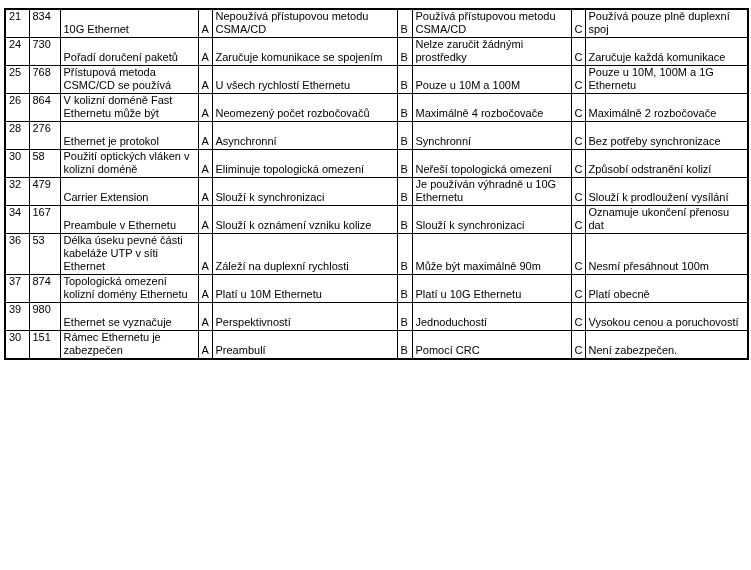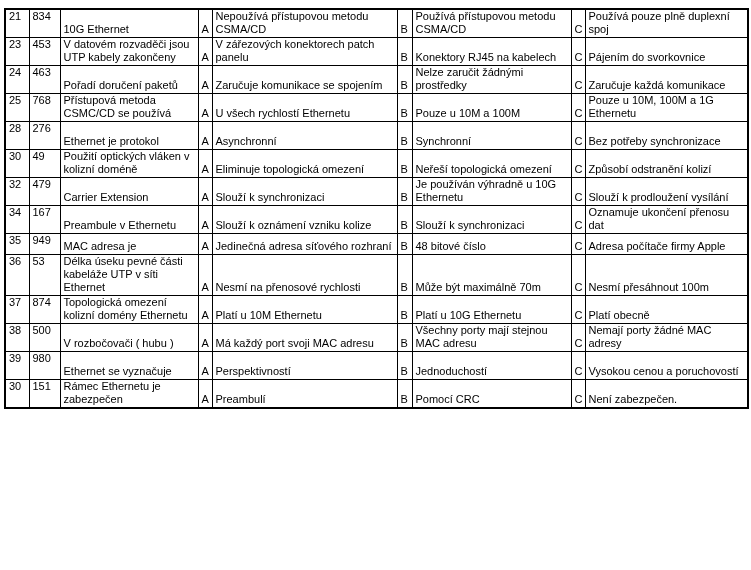--- a/index.html
+++ b/index.html
@@ -81,66 +81,66 @@
           <td class="col-id">834</td>
           <td class="col-q">10G Ethernet</td>
           <td class="col-letter">A</td>
           <td class="col-opt">Nepoužívá přístupovou metodu CSMA/CD</td>
           <td class="col-letter">B</td>
           <td class="col-opt">Používá přístupovou metodu CSMA/CD</td>
           <td class="col-letter">C</td>
           <td class="col-opt">Používá pouze plně duplexní spoj</td>
         </tr>
         <tr>
-          <td class="col-num">23</td>
-          <td class="col-id">453</td>
-          <td class="col-q">V datovém rozvaděči jsou UTP kabely zakončeny</td>
-          <td class="col-letter">A</td>
-          <td class="col-opt">V zářezových konektorech patch panelu</td>
-          <td class="col-letter">B</td>
-          <td class="col-opt">Konektory RJ45 na kabelech</td>
-          <td class="col-letter">C</td>
-          <td class="col-opt">Pájením do svorkovnice</td>
-        </tr>
-        <tr>
           <td class="col-num">24</td>
-          <td class="col-id">463</td>
+          <td class="col-id">730</td>
           <td class="col-q">Pořadí doručení paketů</td>
           <td class="col-letter">A</td>
           <td class="col-opt">Zaručuje komunikace se spojením</td>
           <td class="col-letter">B</td>
           <td class="col-opt">Nelze zaručit žádnými prostředky</td>
           <td class="col-letter">C</td>
           <td class="col-opt">Zaručuje každá komunikace</td>
         </tr>
         <tr>
           <td class="col-num">25</td>
           <td class="col-id">768</td>
           <td class="col-q">Přístupová metoda CSMC/CD se používá</td>
           <td class="col-letter">A</td>
           <td class="col-opt">U všech rychlostí Ethernetu</td>
           <td class="col-letter">B</td>
           <td class="col-opt">Pouze u 10M a 100M</td>
           <td class="col-letter">C</td>
           <td class="col-opt">Pouze u 10M, 100M a 1G Ethernetu</td>
         </tr>
         <tr>
+          <td class="col-num">26</td>
+          <td class="col-id">864</td>
+          <td class="col-q">V kolizní doméně Fast Ethernetu může být</td>
+          <td class="col-letter">A</td>
+          <td class="col-opt">Neomezený počet rozbočovačů</td>
+          <td class="col-letter">B</td>
+          <td class="col-opt">Maximálně 4 rozbočovače</td>
+          <td class="col-letter">C</td>
+          <td class="col-opt">Maximálně 2 rozbočovače</td>
+        </tr>
+        <tr>
           <td class="col-num">28</td>
           <td class="col-id">276</td>
           <td class="col-q">Ethernet je protokol</td>
           <td class="col-letter">A</td>
           <td class="col-opt">Asynchronní</td>
           <td class="col-letter">B</td>
           <td class="col-opt">Synchronní</td>
           <td class="col-letter">C</td>
           <td class="col-opt">Bez potřeby synchronizace</td>
         </tr>
         <tr>
           <td class="col-num">30</td>
-          <td class="col-id">49</td>
+          <td class="col-id">58</td>
           <td class="col-q">Použití optických vláken v kolizní doméně</td>
           <td class="col-letter">A</td>
           <td class="col-opt">Eliminuje topologická omezení</td>
           <td class="col-letter">B</td>
           <td class="col-opt">Neřeší topologická omezení</td>
           <td class="col-letter">C</td>
           <td class="col-opt">Způsobí odstranění kolizí</td>
         </tr>
         <tr>
           <td class="col-num">32</td>
@@ -158,62 +158,40 @@
           <td class="col-id">167</td>
           <td class="col-q">Preambule v Ethernetu</td>
           <td class="col-letter">A</td>
           <td class="col-opt">Slouží k oznámení vzniku kolize</td>
           <td class="col-letter">B</td>
           <td class="col-opt">Slouží k synchronizaci</td>
           <td class="col-letter">C</td>
           <td class="col-opt">Oznamuje ukončení přenosu dat</td>
         </tr>
         <tr>
-          <td class="col-num">35</td>
-          <td class="col-id">949</td>
-          <td class="col-q">MAC adresa je</td>
-          <td class="col-letter">A</td>
-          <td class="col-opt">Jedinečná adresa síťového rozhraní</td>
-          <td class="col-letter">B</td>
-          <td class="col-opt">48 bitové číslo</td>
-          <td class="col-letter">C</td>
-          <td class="col-opt">Adresa počítače firmy Apple</td>
-        </tr>
-        <tr>
           <td class="col-num">36</td>
           <td class="col-id">53</td>
           <td class="col-q">Délka úseku pevné části kabeláže UTP v síti Ethernet</td>
           <td class="col-letter">A</td>
-          <td class="col-opt">Nesmí na přenosové rychlosti</td>
-          <td class="col-letter">B</td>
-          <td class="col-opt">Může být maximálně 70m</td>
+          <td class="col-opt">Záleží na duplexní rychlosti</td>
+          <td class="col-letter">B</td>
+          <td class="col-opt">Může být maximálně 90m</td>
           <td class="col-letter">C</td>
           <td class="col-opt">Nesmí přesáhnout 100m</td>
         </tr>
         <tr>
           <td class="col-num">37</td>
           <td class="col-id">874</td>
           <td class="col-q">Topologická omezení kolizní domény Ethernetu</td>
           <td class="col-letter">A</td>
           <td class="col-opt">Platí u 10M Ethernetu</td>
           <td class="col-letter">B</td>
           <td class="col-opt">Platí u 10G Ethernetu</td>
           <td class="col-letter">C</td>
           <td class="col-opt">Platí obecně</td>
-        </tr>
-        <tr>
-          <td class="col-num">38</td>
-          <td class="col-id">500</td>
-          <td class="col-q">V rozbočovači ( hubu )</td>
-          <td class="col-letter">A</td>
-          <td class="col-opt">Má každý port svoji MAC adresu</td>
-          <td class="col-letter">B</td>
-          <td class="col-opt">Všechny porty mají stejnou MAC adresu</td>
-          <td class="col-letter">C</td>
-          <td class="col-opt">Nemají porty žádné MAC adresy</td>
         </tr>
         <tr>
           <td class="col-num">39</td>
           <td class="col-id">980</td>
           <td class="col-q">Ethernet se vyznačuje</td>
           <td class="col-letter">A</td>
           <td class="col-opt">Perspektivností</td>
           <td class="col-letter">B</td>
           <td class="col-opt">Jednoduchostí</td>
           <td class="col-letter">C</td>

